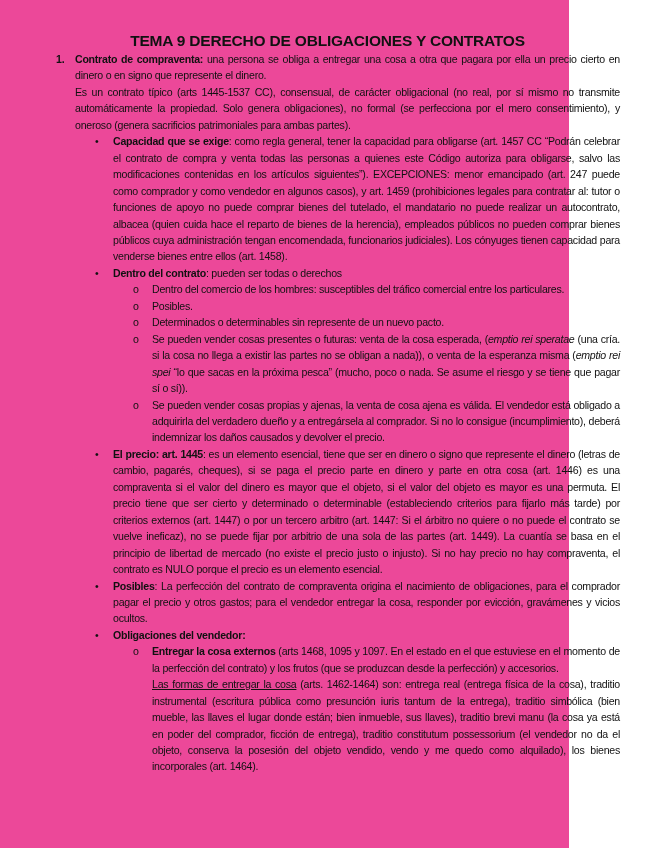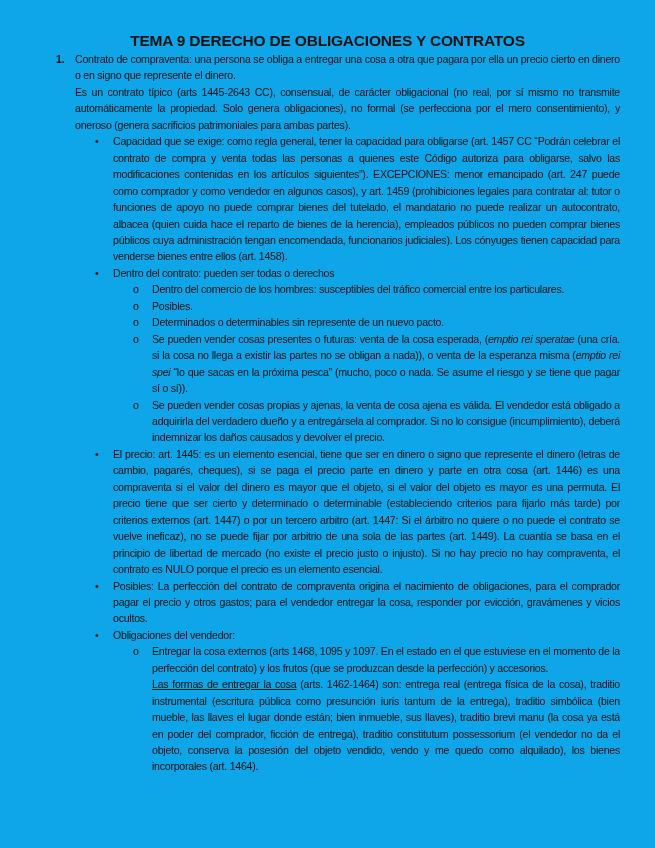--- a/index.html
+++ b/index.html
@@ -1,47 +1,47 @@
 <!DOCTYPE html>
 <html><head>
 <meta charset="utf-8">
 <style>
   html, body { margin: 0; padding: 0; background: #ffffff; }
   body { width: 655px; height: 848px; overflow: hidden; position: relative;
          font-family: "Liberation Sans", sans-serif; color: #111; }
-  .page { position: absolute; left: 0; top: 0; width: 655px; height: 848px; background: #0ea5e9; }
+  .page { position: absolute; left: 0; top: 0; width: 569px; height: 848px; background: #ec4899; }
   .title { position: absolute; top: 31px; left: 0; width: 655px; text-align: center;
            font-weight: bold; font-size: 15.5px; letter-spacing: -0.2px; line-height: 20px; }
   .content { position: absolute; top: 51px; left: 0; width: 655px;
              font-size: 10.6px; line-height: 16.45px; letter-spacing: -0.25px; }
   .l1 { position: relative; margin-left: 75px; width: 545px; text-align: justify; }
   .l1 .num { position: absolute; left: -19px; top: 0; font-weight: bold; }
   .l2 { position: relative; margin-left: 113px; width: 507px; text-align: justify; }
   .l2 .bul { position: absolute; left: -18px; top: 0; }
   .l3 { position: relative; margin-left: 152px; width: 468px; text-align: justify; }
   .l3 .bul { position: absolute; left: -19px; top: 0; }
   .l3p { margin-left: 152px; width: 468px; text-align: justify; }
   p { margin: 0; }
-  b { font-weight: normal; }
+  b { font-weight: bold; }
   i { }
   u { text-decoration: underline; }
 </style>
 </head>
 <body>
 
 <div class="page">
 
   <div class="title">TEMA 9 DERECHO DE OBLIGACIONES Y CONTRATOS</div>
 
   <div class="content">
 
     <div class="l1">
       <span class="num">1.</span>
       <p><b>Contrato de compraventa:</b><span> una persona se obliga a entregar una cosa a otra que pagara por ella un precio cierto en dinero o en signo que represente el dinero.</span></p>
-      <p>Es un contrato típico (arts 1445-2643 CC), consensual, de carácter obligacional (no real, por sí mismo no transmite automáticamente la propiedad. Solo genera obligaciones), no formal (se perfecciona por el mero consentimiento), y oneroso (genera sacrificios patrimoniales para ambas partes).</p>
+      <p>Es un contrato típico (arts 1445-1537 CC), consensual, de carácter obligacional (no real, por sí mismo no transmite automáticamente la propiedad. Solo genera obligaciones), no formal (se perfecciona por el mero consentimiento), y oneroso (genera sacrificios patrimoniales para ambas partes).</p>
     </div>
 
     <div class="l2">
       <span class="bul">•</span>
       <p><b>Capacidad que se exige</b><span>: como regla general, tener la capacidad para obligarse (art. 1457 CC “Podrán celebrar el contrato de compra y venta todas las personas a quienes este Código autoriza para obligarse, salvo las modificaciones contenidas en los artículos siguientes”). EXCEPCIONES: menor emancipado (art. 247 puede como comprador y como vendedor en algunos casos), y art. 1459 (prohibiciones legales para contratar al: tutor o funciones de apoyo no puede comprar bienes del tutelado, el mandatario no puede realizar un autocontrato, albacea (quien cuida hace el reparto de bienes de la herencia), empleados públicos no pueden comprar bienes públicos cuya administración tengan encomendada, funcionarios judiciales). Los cónyuges tienen capacidad para venderse bienes entre ellos (art. 1458).</span></p>
     </div>
 
     <div class="l2">
       <span class="bul">•</span>
       <p><b>Dentro del contrato</b><span>: pueden ser todas o derechos</span></p>

